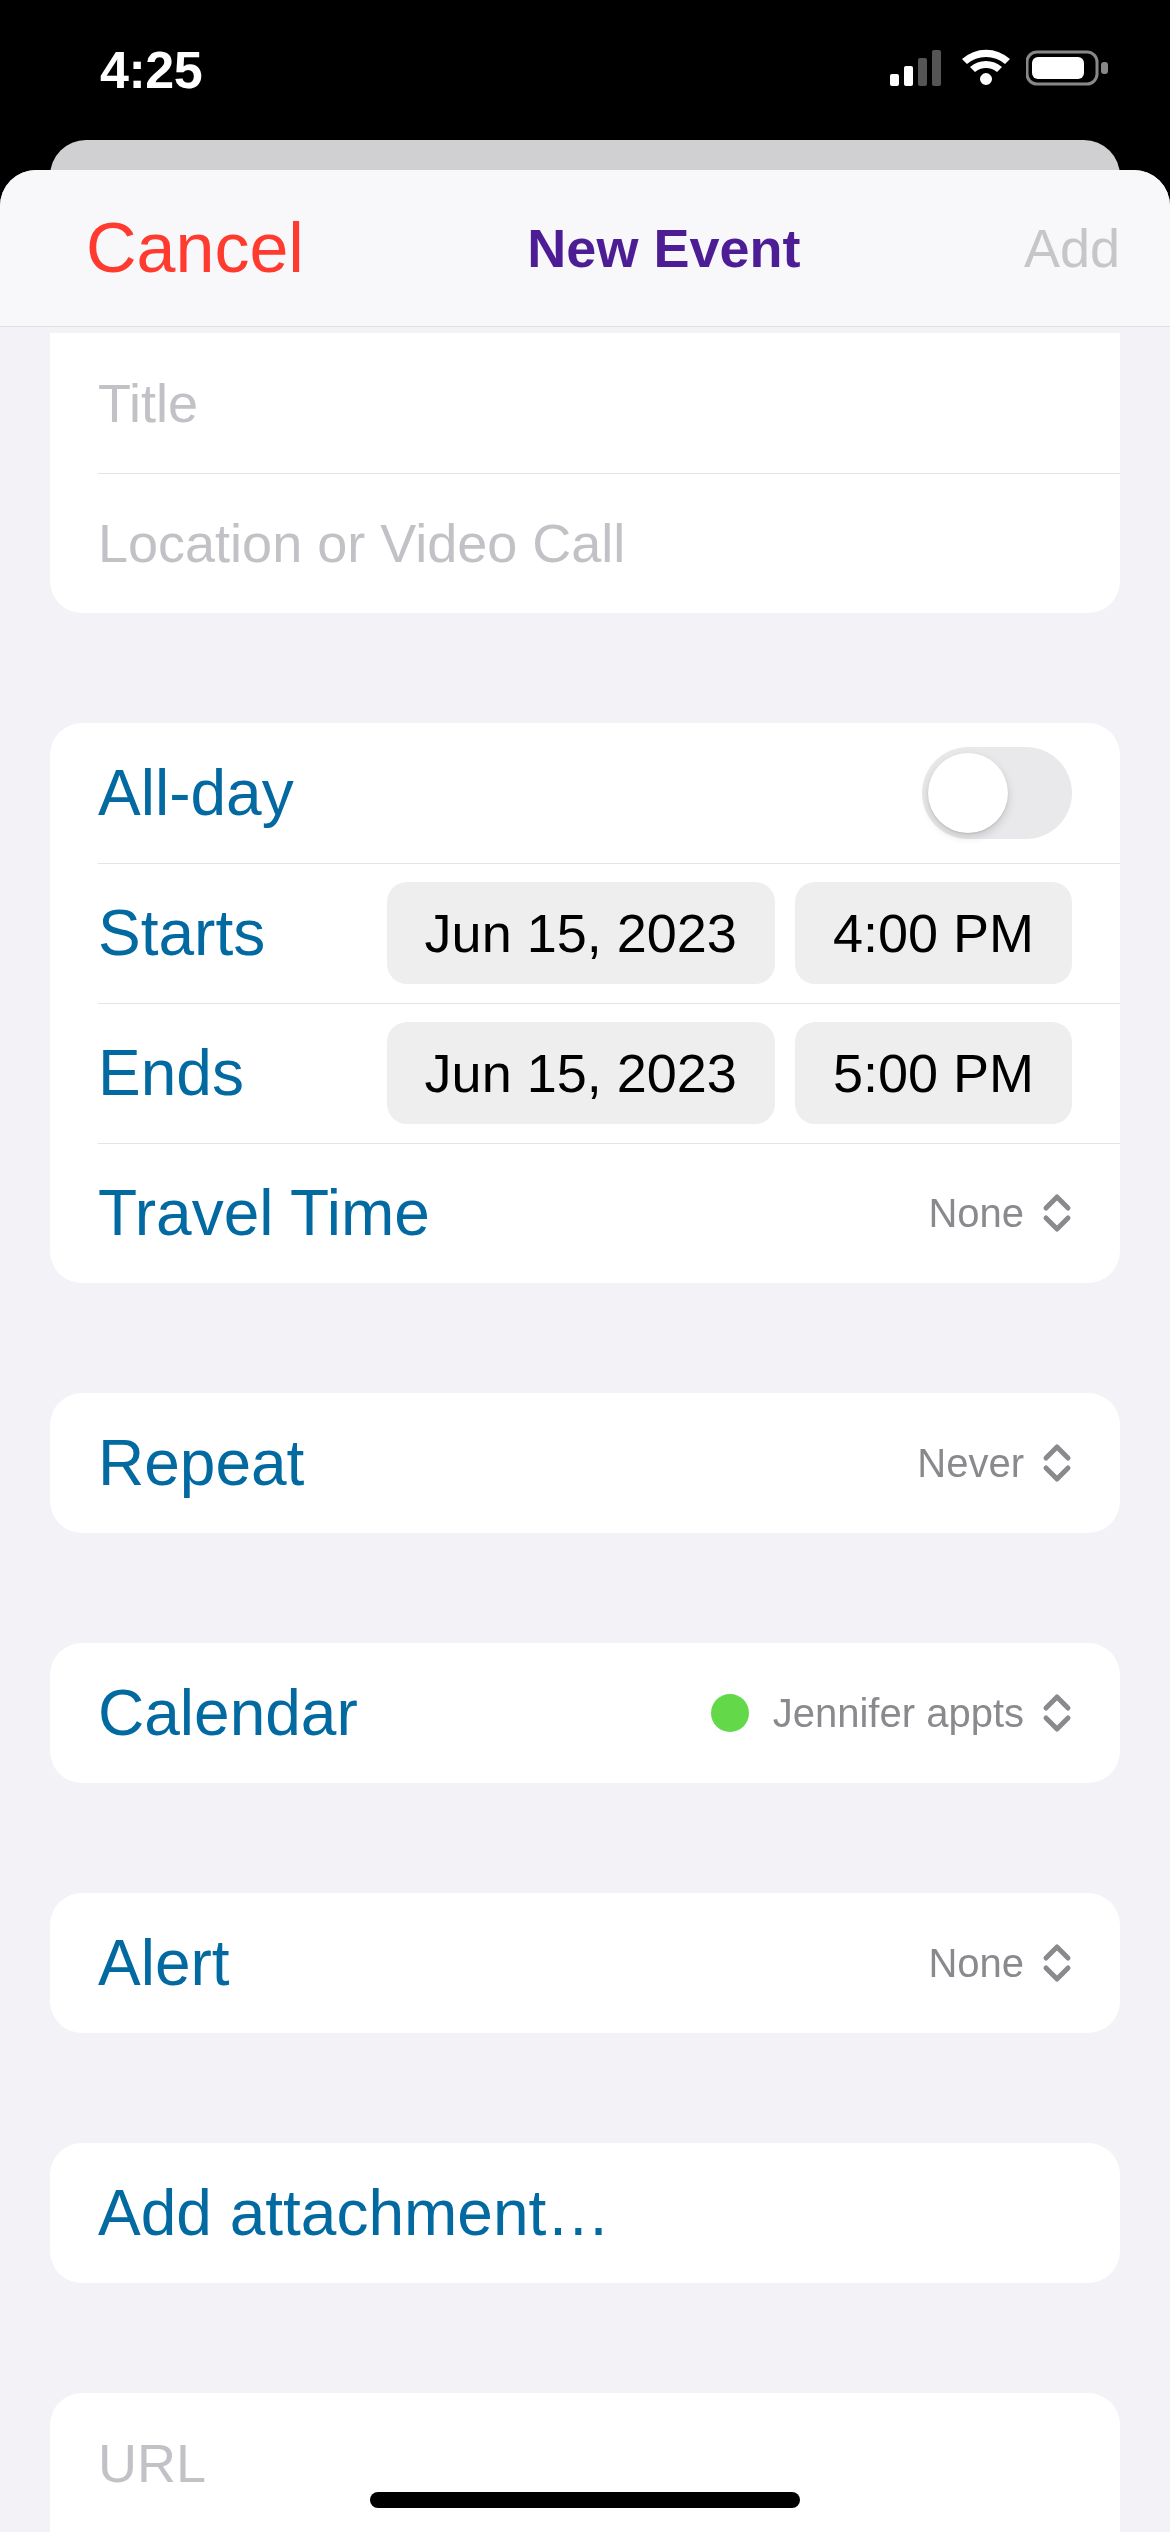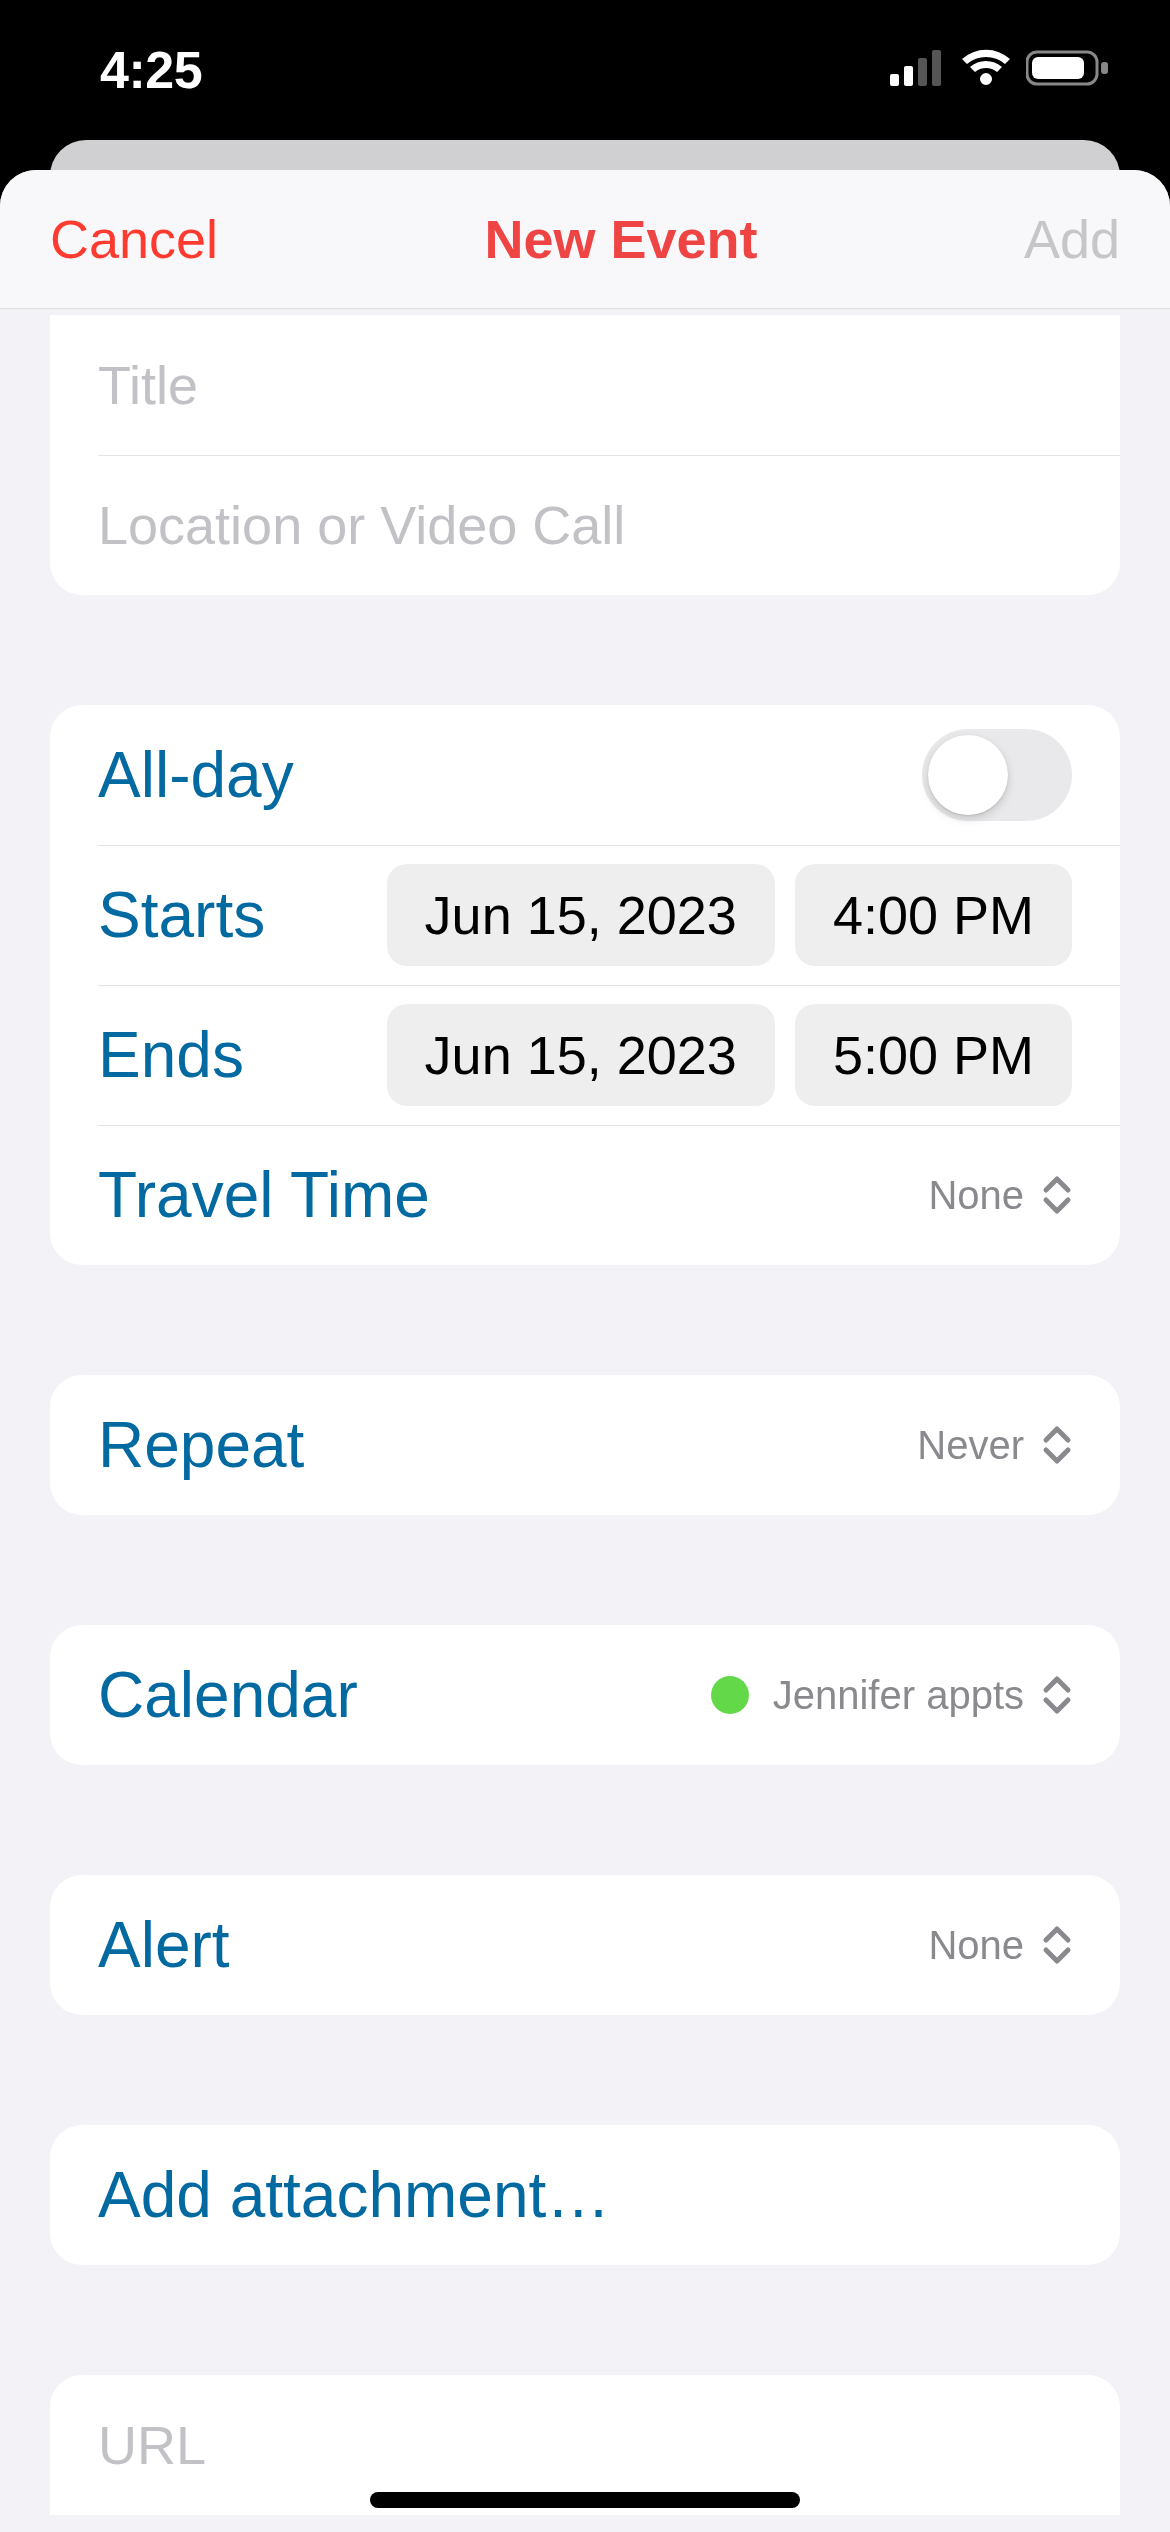--- a/index.html
+++ b/index.html
@@ -60,28 +60,29 @@
 
   .sheet-header {
     display: flex;
     align-items: center;
     justify-content: space-between;
     padding: 38px 50px 38px 50px;
     border-bottom: 1px solid #e0e0e3;
     background: rgba(248,248,250,0.94);
   }
   .sheet-cancel {
-    font-size: 54px;
+    font-size: 70px;
     color: #ff3b30;
     font-weight: 400;
+    margin-left: 36px;
   }
   .sheet-title {
     font-size: 54px;
     font-weight: 600;
-    color: #ef4444;
+    color: #4c1d95;
   }
   .sheet-add {
     font-size: 54px;
     color: #c6c6c9;
     font-weight: 400;
     text-align: right;
   }
 
   .sheet-body {
     flex: 1;

